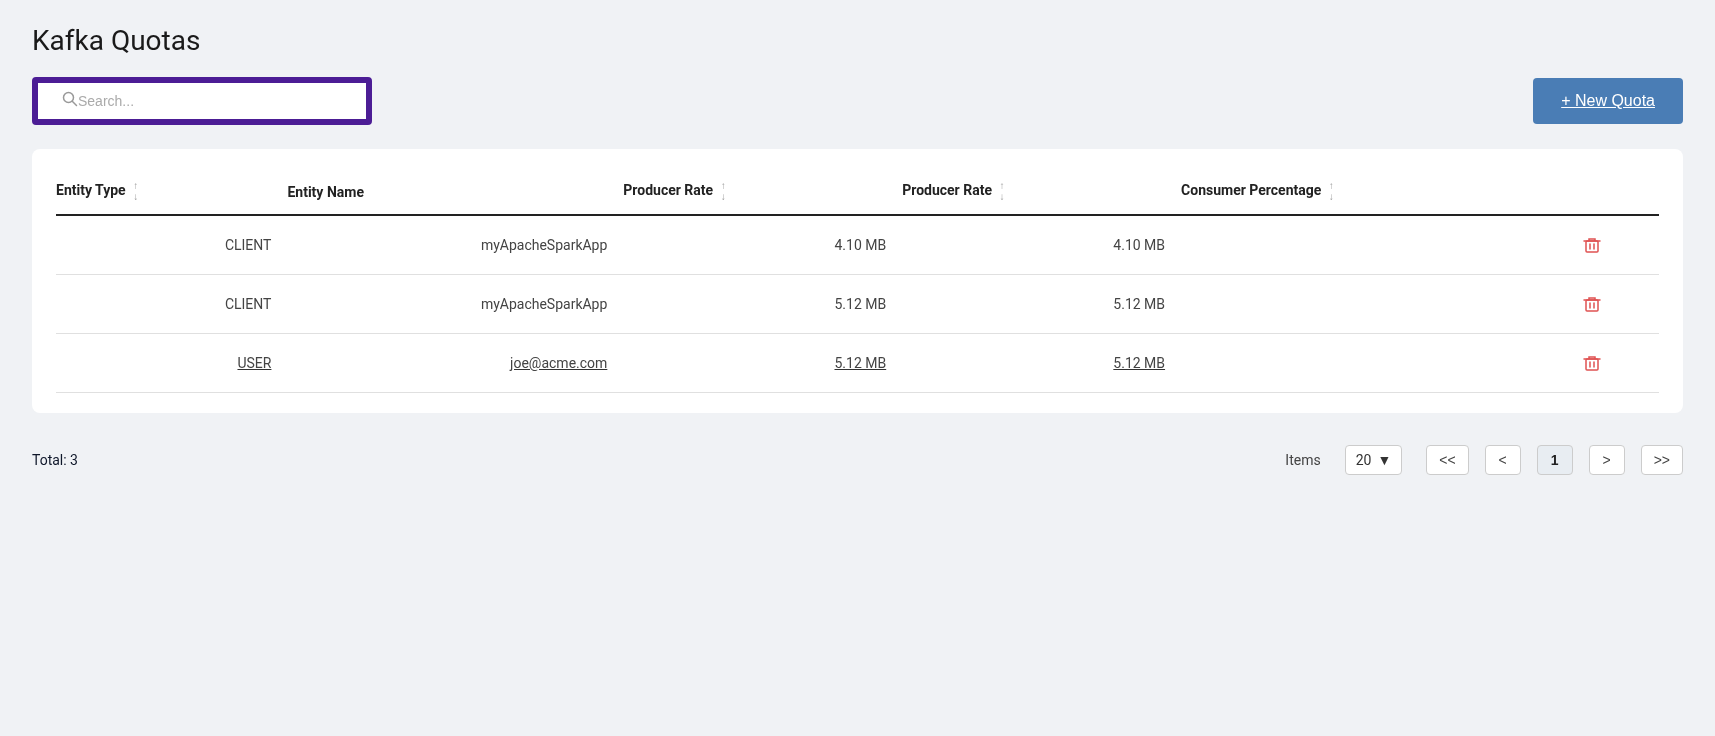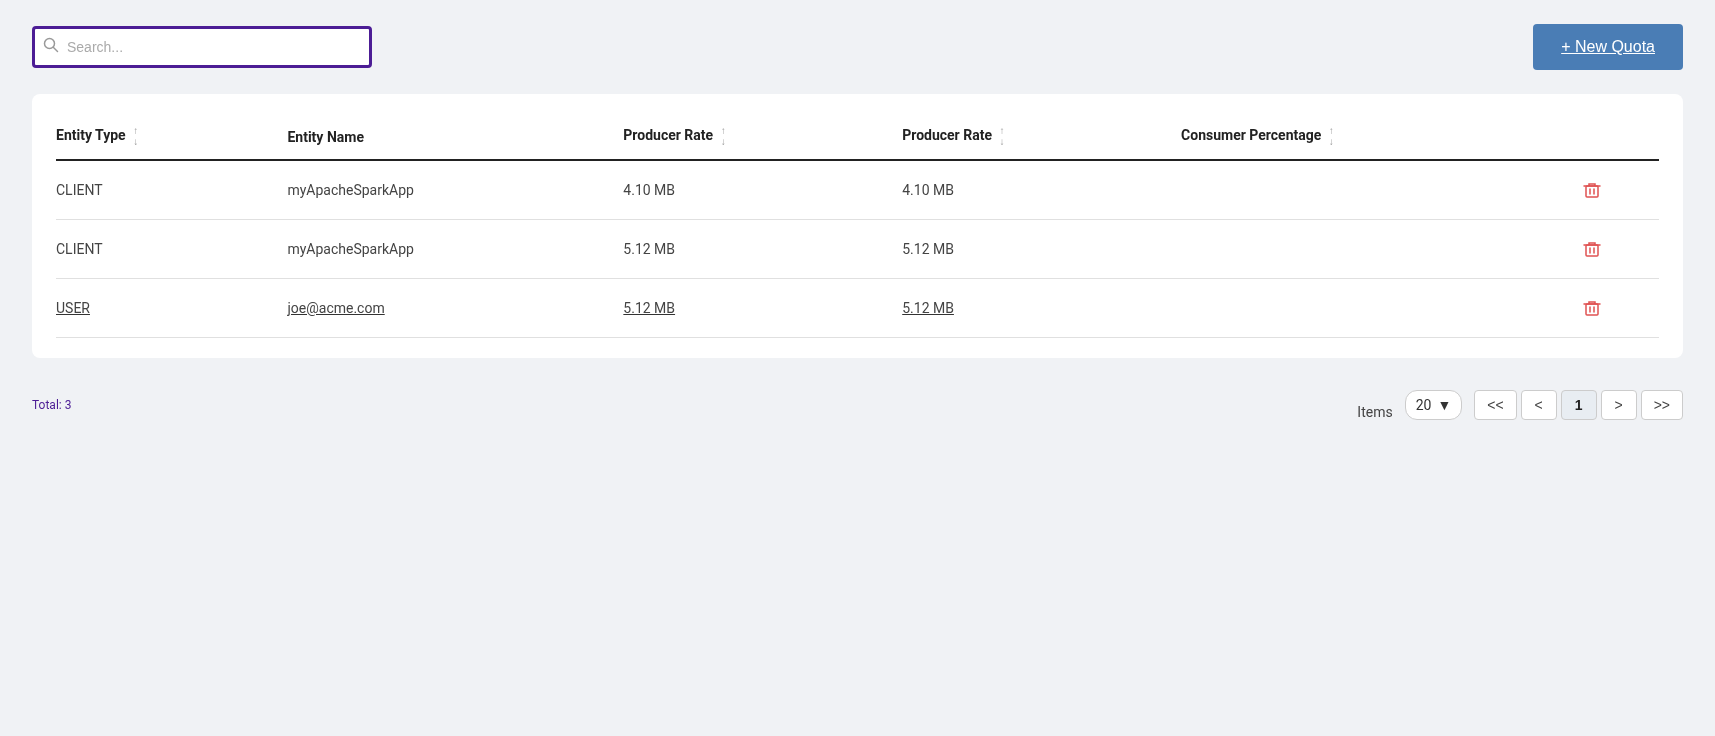--- a/index.html
+++ b/index.html
@@ -22,25 +22,24 @@
     .toolbar {
       display: flex;
       align-items: center;
       justify-content: space-between;
       margin-bottom: 24px;
     }
     .search-box {
       display: flex;
       align-items: center;
       background: #fff;
-      border: 3px solid #4c1d95;
+      border: 6px solid #4c1d95;
       border-radius: 4px;
-      padding: 8px 8px;
+      padding: 8px 24px;
       width: 340px;
-      gap: 8px;
     }
     .search-icon-svg {
       color: #999;
       flex-shrink: 0;
     }
     .search-input {
       border: none;
       outline: none;
       font-size: 14px;
       color: #333;
@@ -99,20 +98,21 @@
       line-height: 1;
     }
     tbody tr {
       border-bottom: 1px solid #e0e0e0;
     }
     tbody tr:last-child { border-bottom: 1px solid #e0e0e0; text-decoration: underline; }
     tbody td {
       padding: 16px 16px 16px 0;
       color: #444;
       font-size: 14px;
+      text-align: right;
     }
     .delete-btn {
       background: none;
       border: none;
       cursor: pointer;
       color: #e05252;
       font-size: 16px;
       padding: 4px;
       display: flex;
       align-items: center;
@@ -122,38 +122,38 @@
       text-align: right;
       padding-right: 8px;
     }
     .footer {
       display: flex;
       align-items: center;
       justify-content: space-between;
       padding: 8px 0;
     }
     .total-label {
-      font-size: 12px;
-      color: #4c1d95;
+      font-size: 14px;
+      color: #0f172a;
     }
     .pagination {
       display: flex;
-      align-items: flex-end;
-      gap: 4px;
+      align-items: center;
+      gap: 16px;
     }
     .pagination-label {
       font-size: 14px;
       color: #444;
       margin-right: 8px;
     }
     .items-select {
       display: flex;
       align-items: center;
       border: 1px solid #ccc;
-      border-radius: 12px;
+      border-radius: 4px;
       padding: 6px 10px;
       background: #fff;
       font-size: 14px;
       cursor: pointer;
       gap: 6px;
       margin-right: 8px;
     }
     .page-btn {
       border: 1px solid #ccc;
       background: #fff;
@@ -168,20 +168,21 @@
     .page-btn.active {
       background: #e8edf2;
       font-weight: 600;
       color: #222;
     }
   </style>
 </head>
 <body>
 
 <div class="page-wrapper">
+  <h1 class="page-title">Kafka Quotas</h1>
 
   <div class="toolbar">
     <div class="search-box">
       <span class="search-icon-svg">
         <svg width="16" height="16" viewBox="0 0 16 16" fill="none">
           <circle cx="6.5" cy="6.5" r="5" stroke="#999" stroke-width="1.5"></circle>
           <line x1="10.5" y1="10.5" x2="14.5" y2="14.5" stroke="#999" stroke-width="1.5" stroke-linecap="round"></line>
         </svg>
       </span>
       <input class="search-input" type="text" placeholder="Search..." style="">

